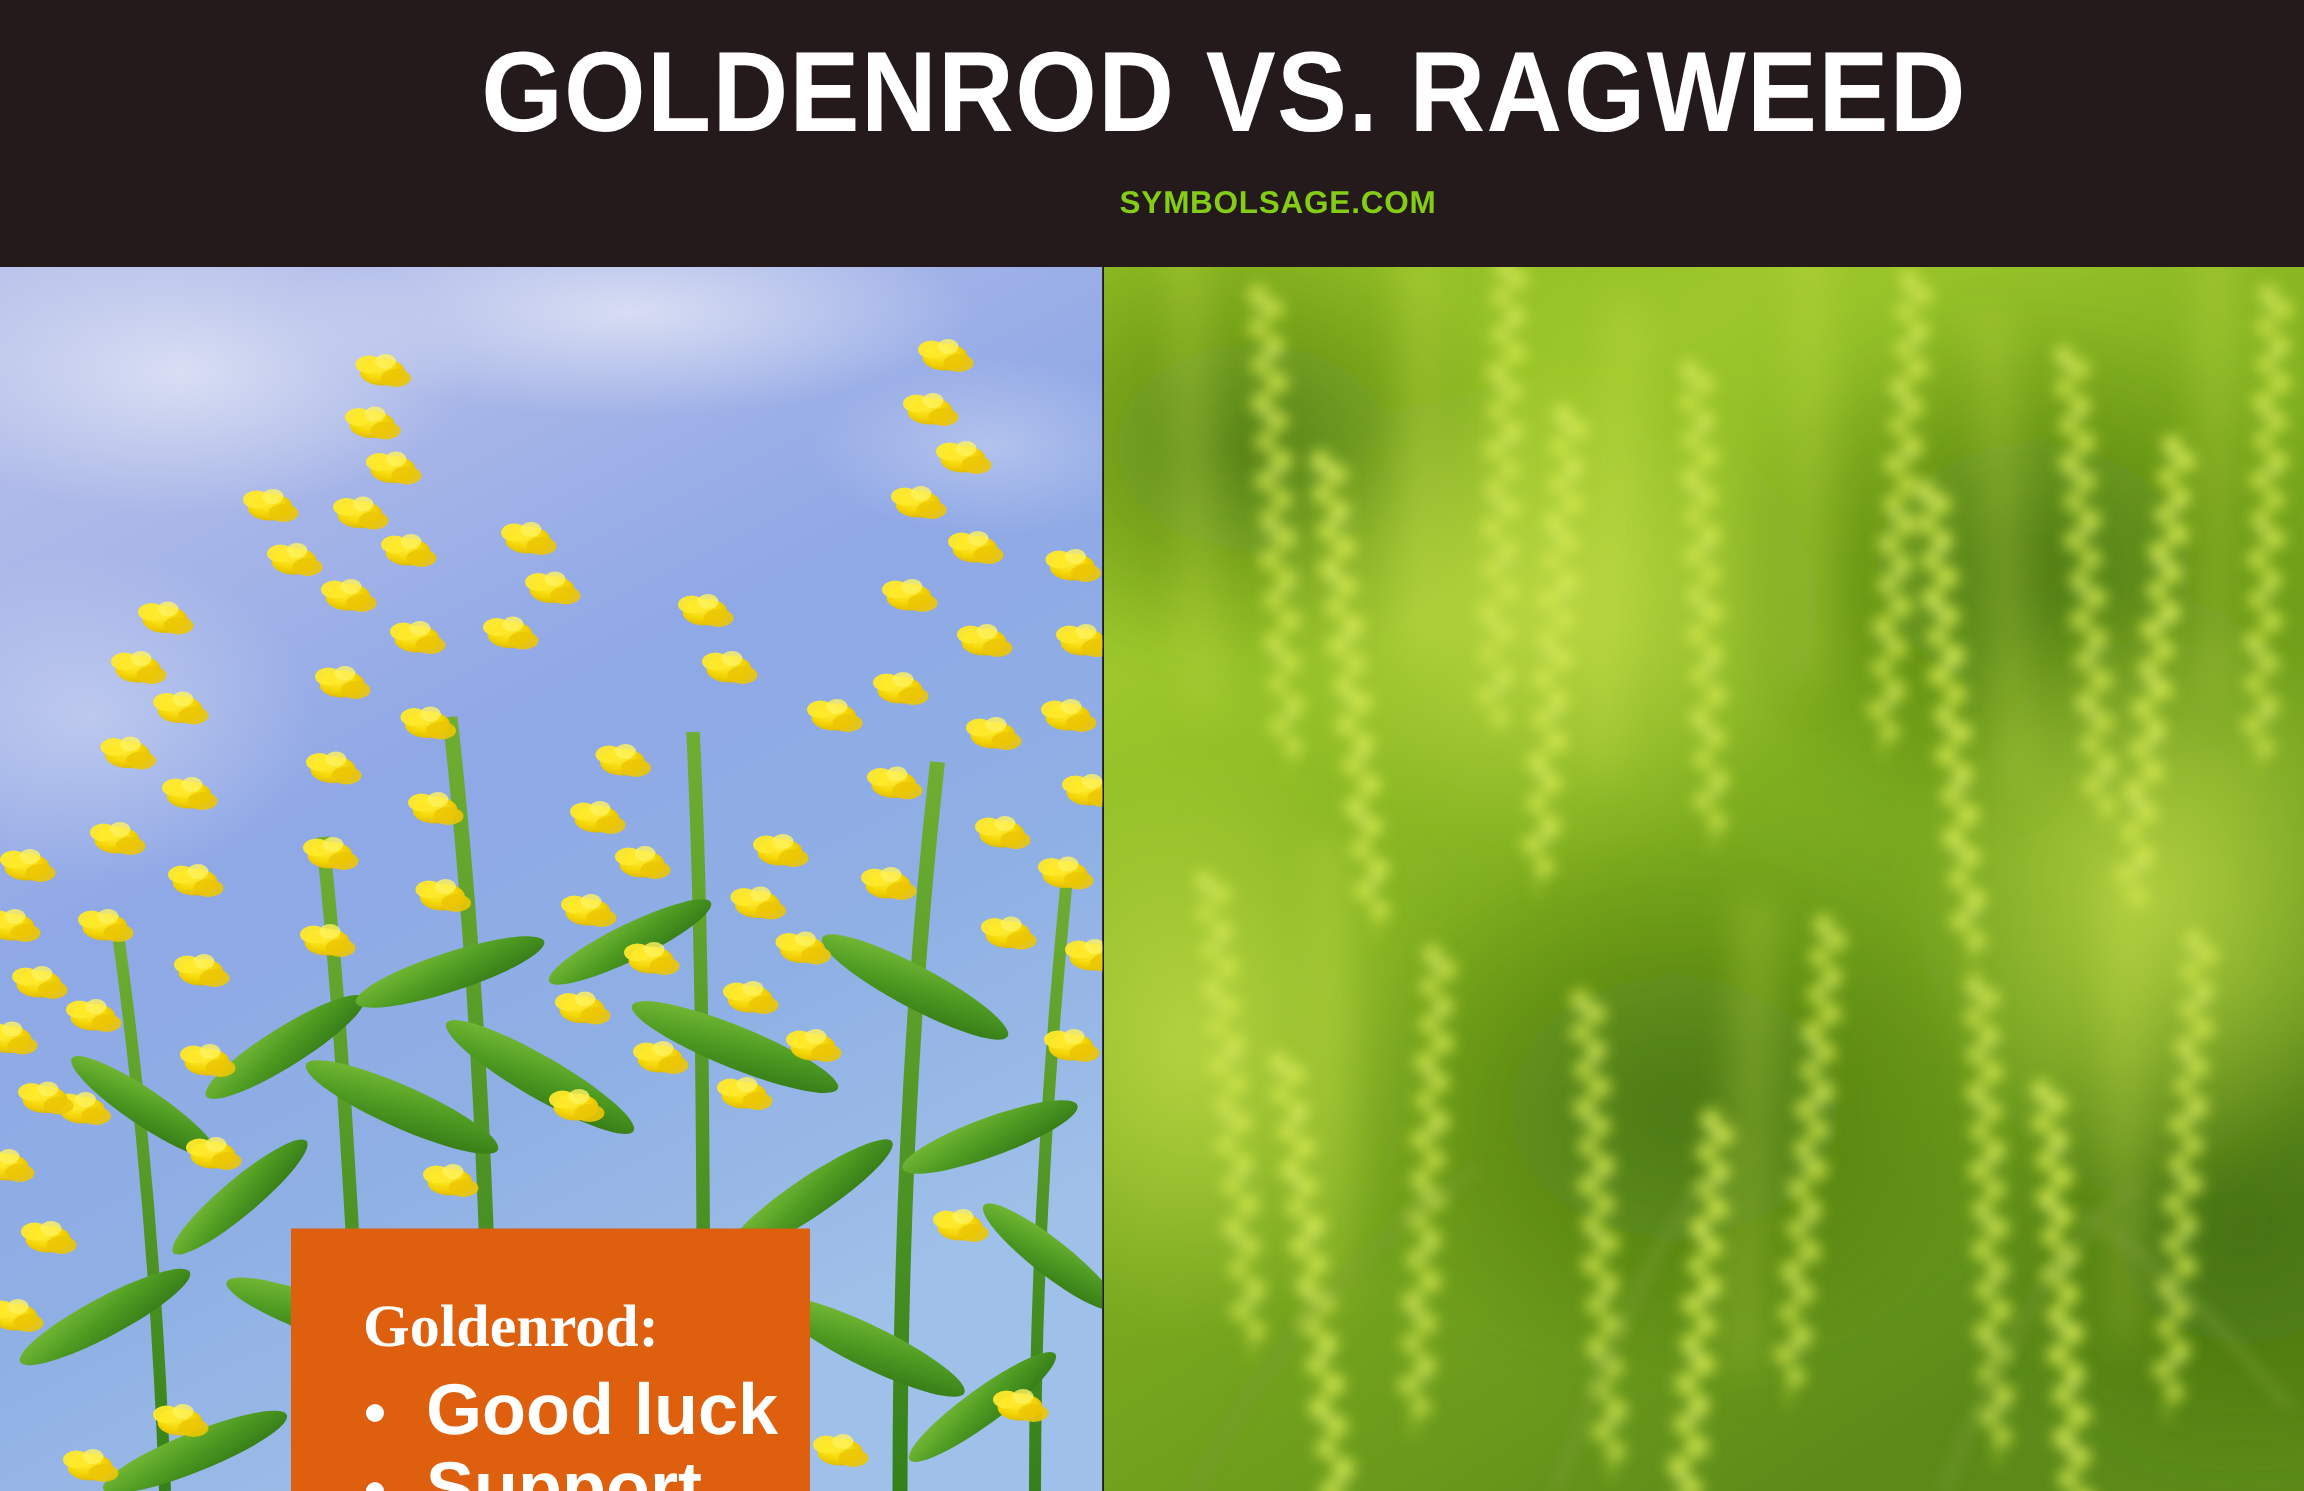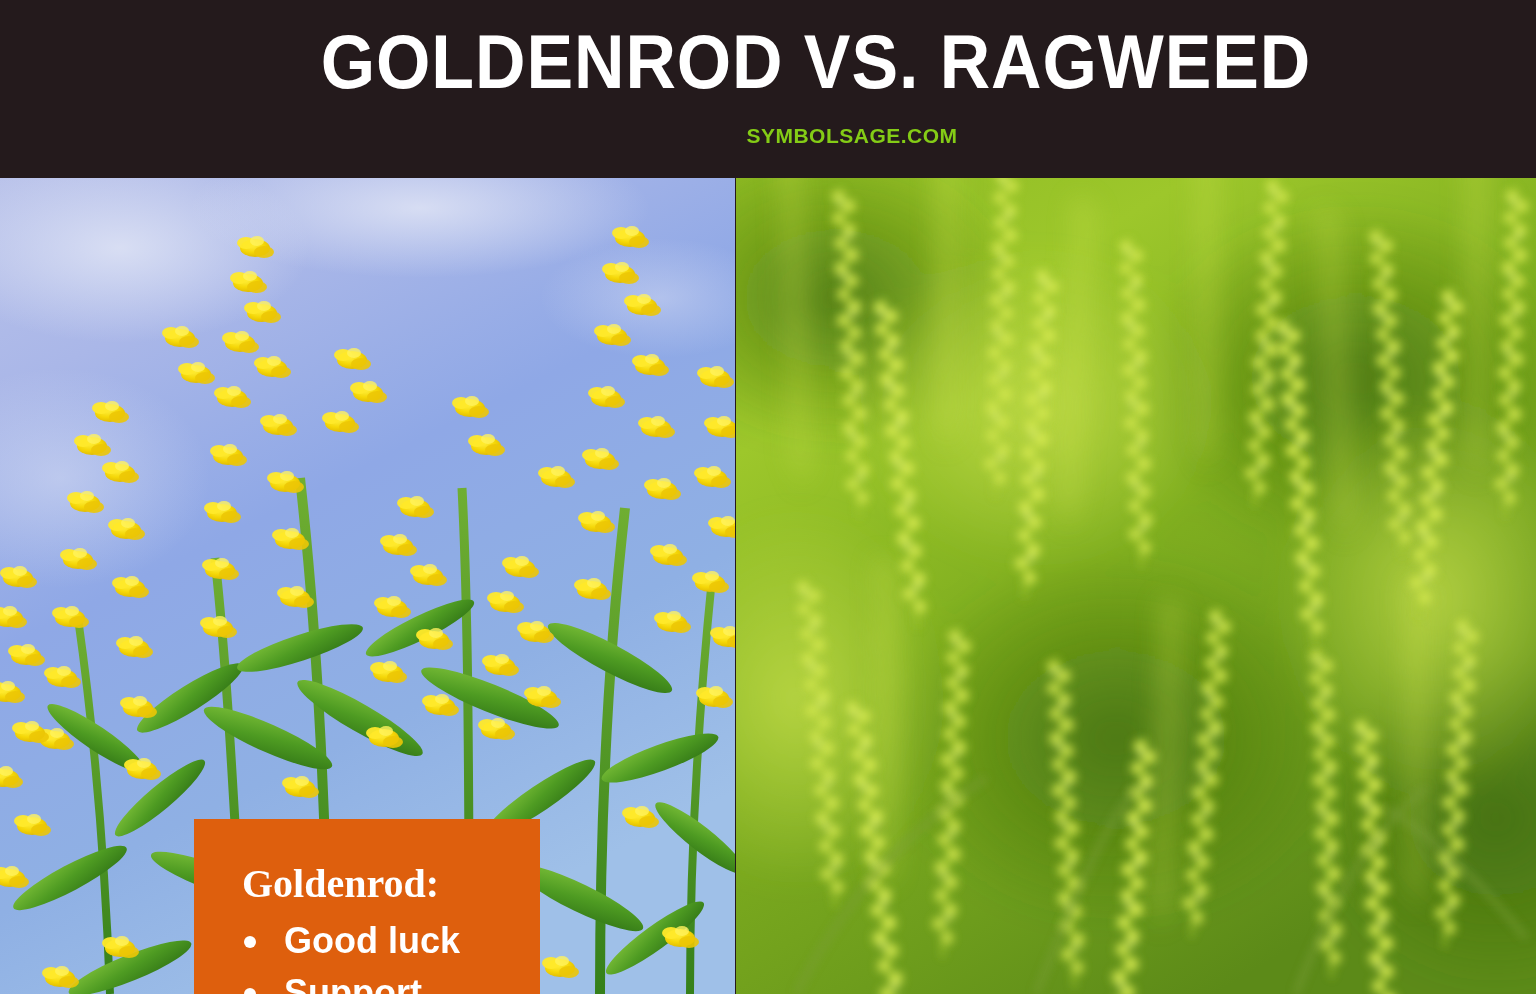--- a/index.html
+++ b/index.html
@@ -115,21 +115,21 @@
 
   .callout-list {
     list-style: none;
     margin: 0;
     padding: 0;
   }
   .callout-list li {
     position: relative;
     font-family: "Liberation Sans", sans-serif;
     font-weight: bold;
-    font-size: 36px;
+    font-size: 48px;
     line-height: 52px;
     color: #ffffff;
     padding-left: 52px;
   }
   .callout-list li .bullet {
     position: absolute;
     left: 12px;
     top: 21px;
     width: 12px;
     height: 12px;

